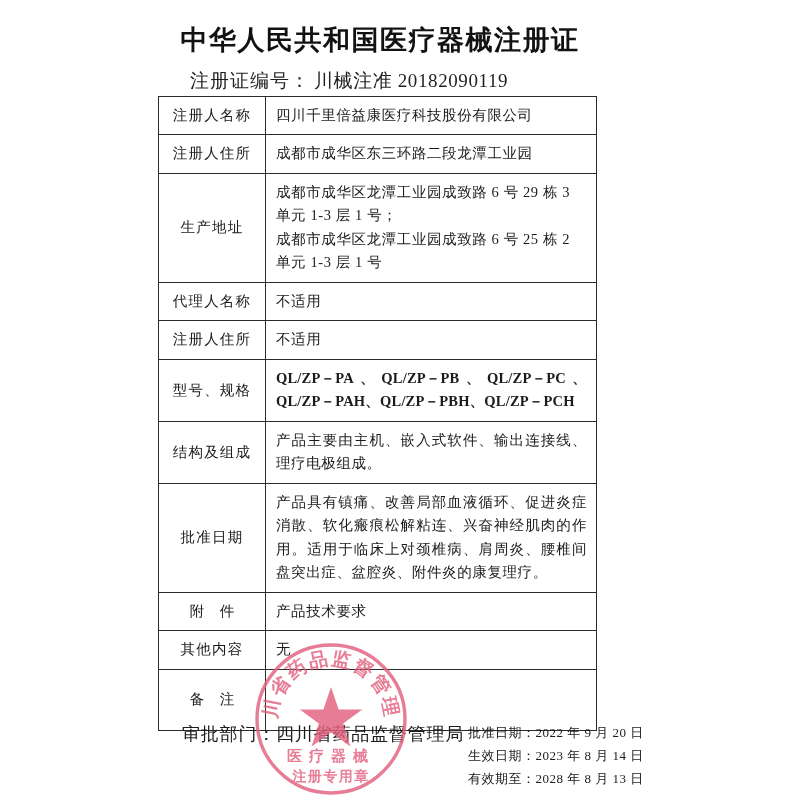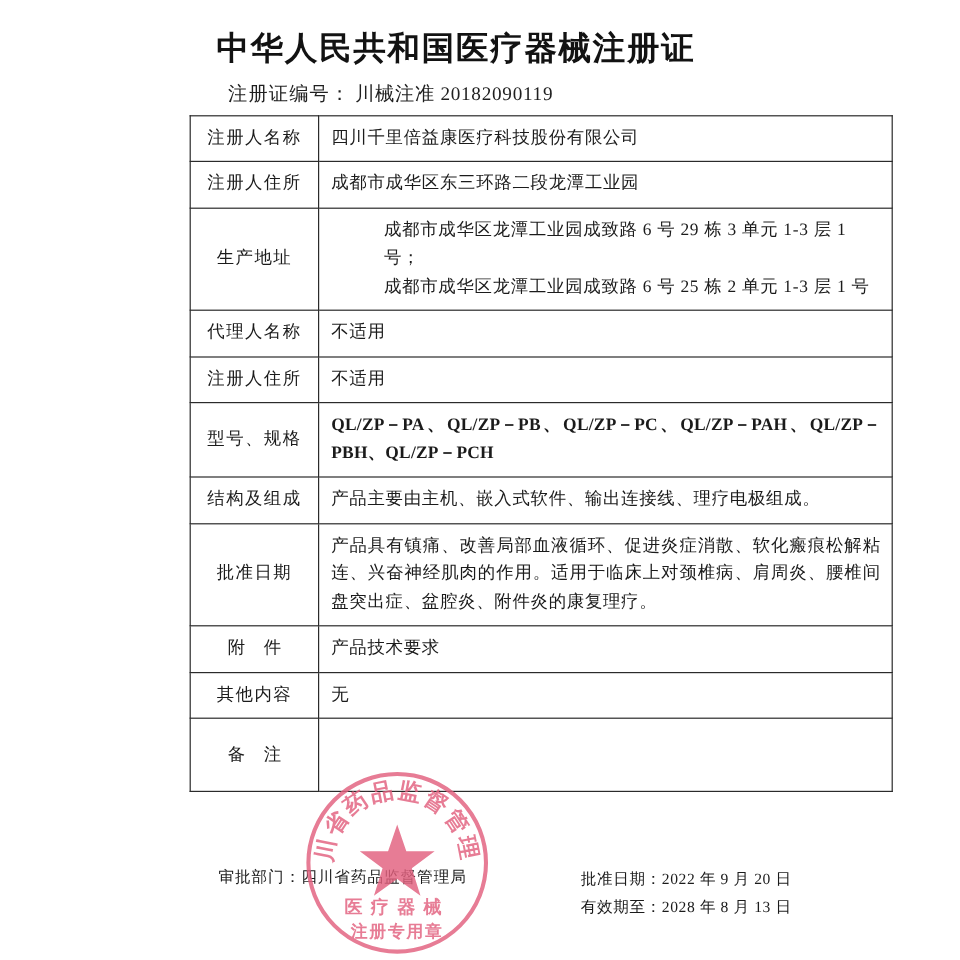--- a/index.html
+++ b/index.html
@@ -35,38 +35,38 @@
     letter-spacing: 1.5px;
     color: #121212;
     font-family: "DejaVu Sans", "Liberation Sans", sans-serif;
   }
 
   
   .reg-no {
     position: absolute;
     top: 68px;
     left: 190px;
-    font-size: 16px;
+    font-size: 19px;
     letter-spacing: 0.4px;
     color: #1f1f1f;
     white-space: nowrap;
   }
   .reg-no .reg-label { letter-spacing: 1px; }
   .reg-no .reg-value {
     margin-left: 4px;
     font-family: "Liberation Serif", serif;
     letter-spacing: 0.6px;
   }
 
   
   .cert-table {
     position: absolute;
     left: 158px;
     top: 96px;
-    width: 586px;
+    width: 439px;
     border-collapse: collapse;
     table-layout: fixed;
   }
   .cert-table td {
     border: 1px solid #2b2b2b;
     vertical-align: middle;
     font-size: 14.5px;
     line-height: 1.62;
     color: #1b1b1b;
   }
@@ -77,21 +77,21 @@
     letter-spacing: 1.2px;
     white-space: nowrap;
   }
   .cert-table td.label.spaced { letter-spacing: 6px; text-indent: 6px; }
   .cert-table td.value {
     padding: 7px 9px 7px 10px;
     text-align: left;
     letter-spacing: 0.6px;
     word-break: break-word;
   }
-  .cert-table td.value .line { display: block; margin-left: 44px; }
+  .cert-table td.value .line { display: block; }
   .cert-table td.value.justified {
     text-align: justify;
     text-align-last: left;
   }
   .cert-table td.value.models {
     letter-spacing: 0.2px;
     font-family: "Liberation Serif", serif;
     font-weight: bold;
   }
 
@@ -100,35 +100,35 @@
     position: absolute;
     left: 158px;
     top: 722px;
     width: 486px;
     height: 70px;
   }
   .approver {
     position: absolute;
     left: 24px;
     top: 0;
-    font-size: 13px;
+    font-size: 18px;
     letter-spacing: 0.8px;
     white-space: nowrap;
     color: #1b1b1b;
   }
   .dates {
     position: absolute;
     left: 310px;
     top: -1px;
     font-size: 13px;
     line-height: 1.78;
     white-space: nowrap;
     color: #1b1b1b;
   }
-  .dates .drow { display: block; letter-spacing: 0.5px; margin-left: 16px; }
+  .dates .drow { display: block; letter-spacing: 0.5px; }
 
   
   .seal {
     position: absolute;
     left: 253px;
     top: 641px;
     width: 156px;
     height: 156px;
     pointer-events: none;
     opacity: 0.82;
@@ -210,20 +210,21 @@
 
     </tbody>
   </table>
 
   <div class="footer">
     <div class="approver">
       <span>审批部门：</span><span>四川省药品监督管理局</span>
     </div>
     <div class="dates">
       <span class="drow"><span>批准日期：</span><span>2022 年 9 月 20 日</span></span>
+      <span class="drow"><span>生效日期：</span><span>2023 年 8 月 14 日</span></span>
       <span class="drow"><span>有效期至：</span><span>2028 年 8 月 13 日</span></span>
     </div>
   </div>
 
   <div class="seal">
     <svg viewBox="0 0 156 156" xmlns="http://www.w3.org/2000/svg" aria-hidden="true">
       <defs>
         <path id="sealArc" d="M 24,78 A 54,54 0 0 1 132,78"></path>
       </defs>
       <circle cx="78" cy="78" r="74" fill="none" stroke="#e2607e" stroke-width="3.4"></circle>

